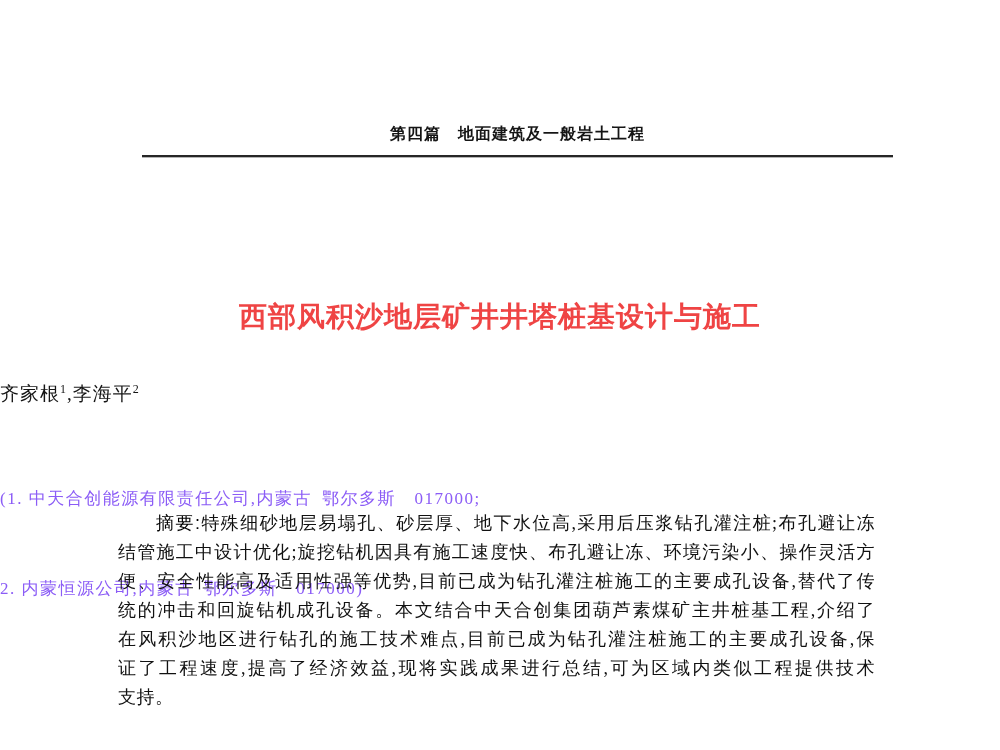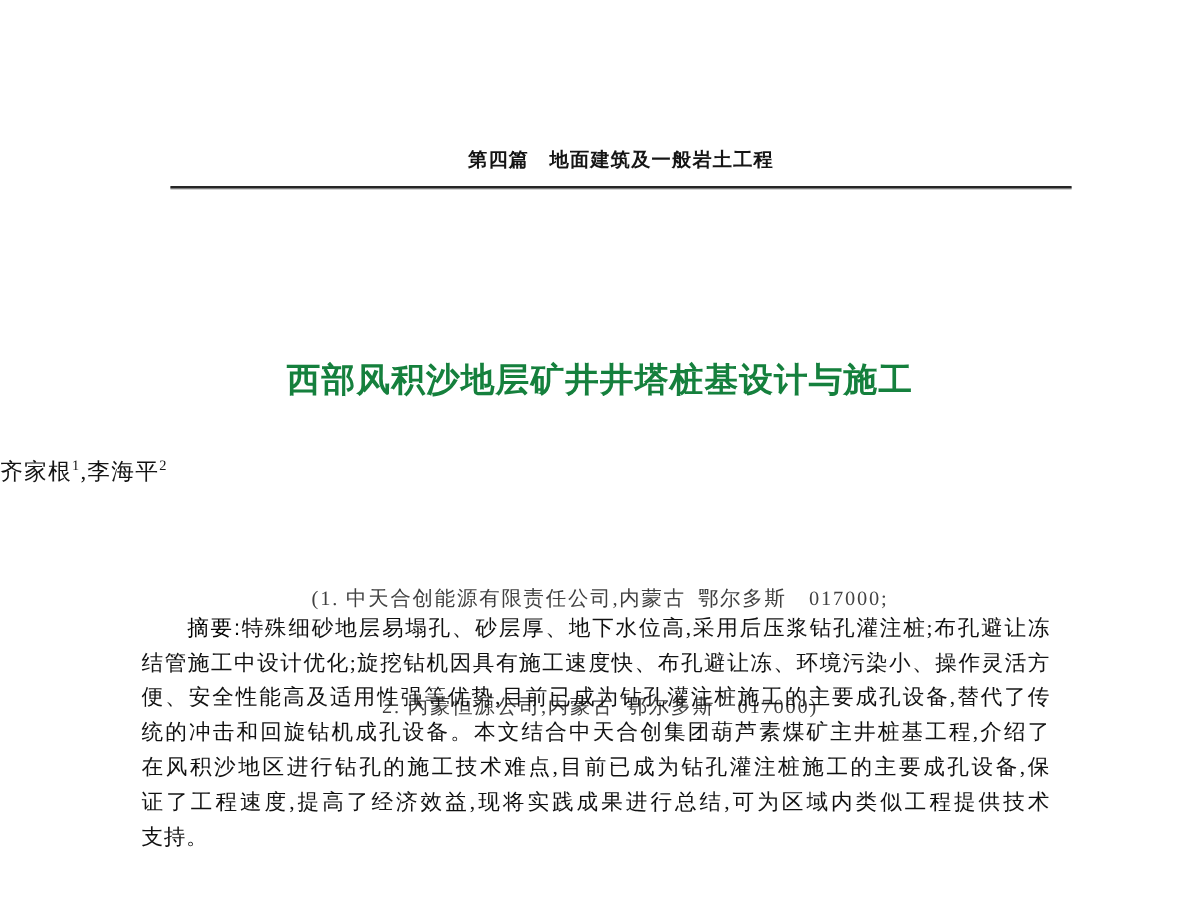--- a/index.html
+++ b/index.html
@@ -41,21 +41,21 @@
   .paper-title {
     position: absolute;
     top: 299px;
     left: 0;
     width: 1000px;
     text-align: center;
     font-family: "Liberation Sans", sans-serif;
     font-weight: bold;
     font-size: 28px;
     letter-spacing: 1px;
-    color: #15803d;
+    color: #ef4444;
     line-height: 36px;
   }
   .authors-line {
     position: absolute;
     top: 381px;
     left: 0;
     width: 1000px;
     font-size: 19px;
     letter-spacing: 1px;
     color: #141414;
@@ -63,24 +63,24 @@
   }
   .authors-line sup {
     font-size: 12px;
     line-height: 0;
   }
   .affiliations {
     position: absolute;
     top: 424px;
     left: 0;
     width: 1000px;
-    text-align: center;
+    text-align: left;
     font-size: 17px;
     letter-spacing: 1.5px;
-    color: #404040;
+    color: #8b5cf6;
     line-height: 30px;
     white-space: pre;
   }
   .abstract-section {
     position: absolute;
     top: 509px;
     left: 118px;
     width: 757px;
     font-size: 18px;
     color: #111111;

